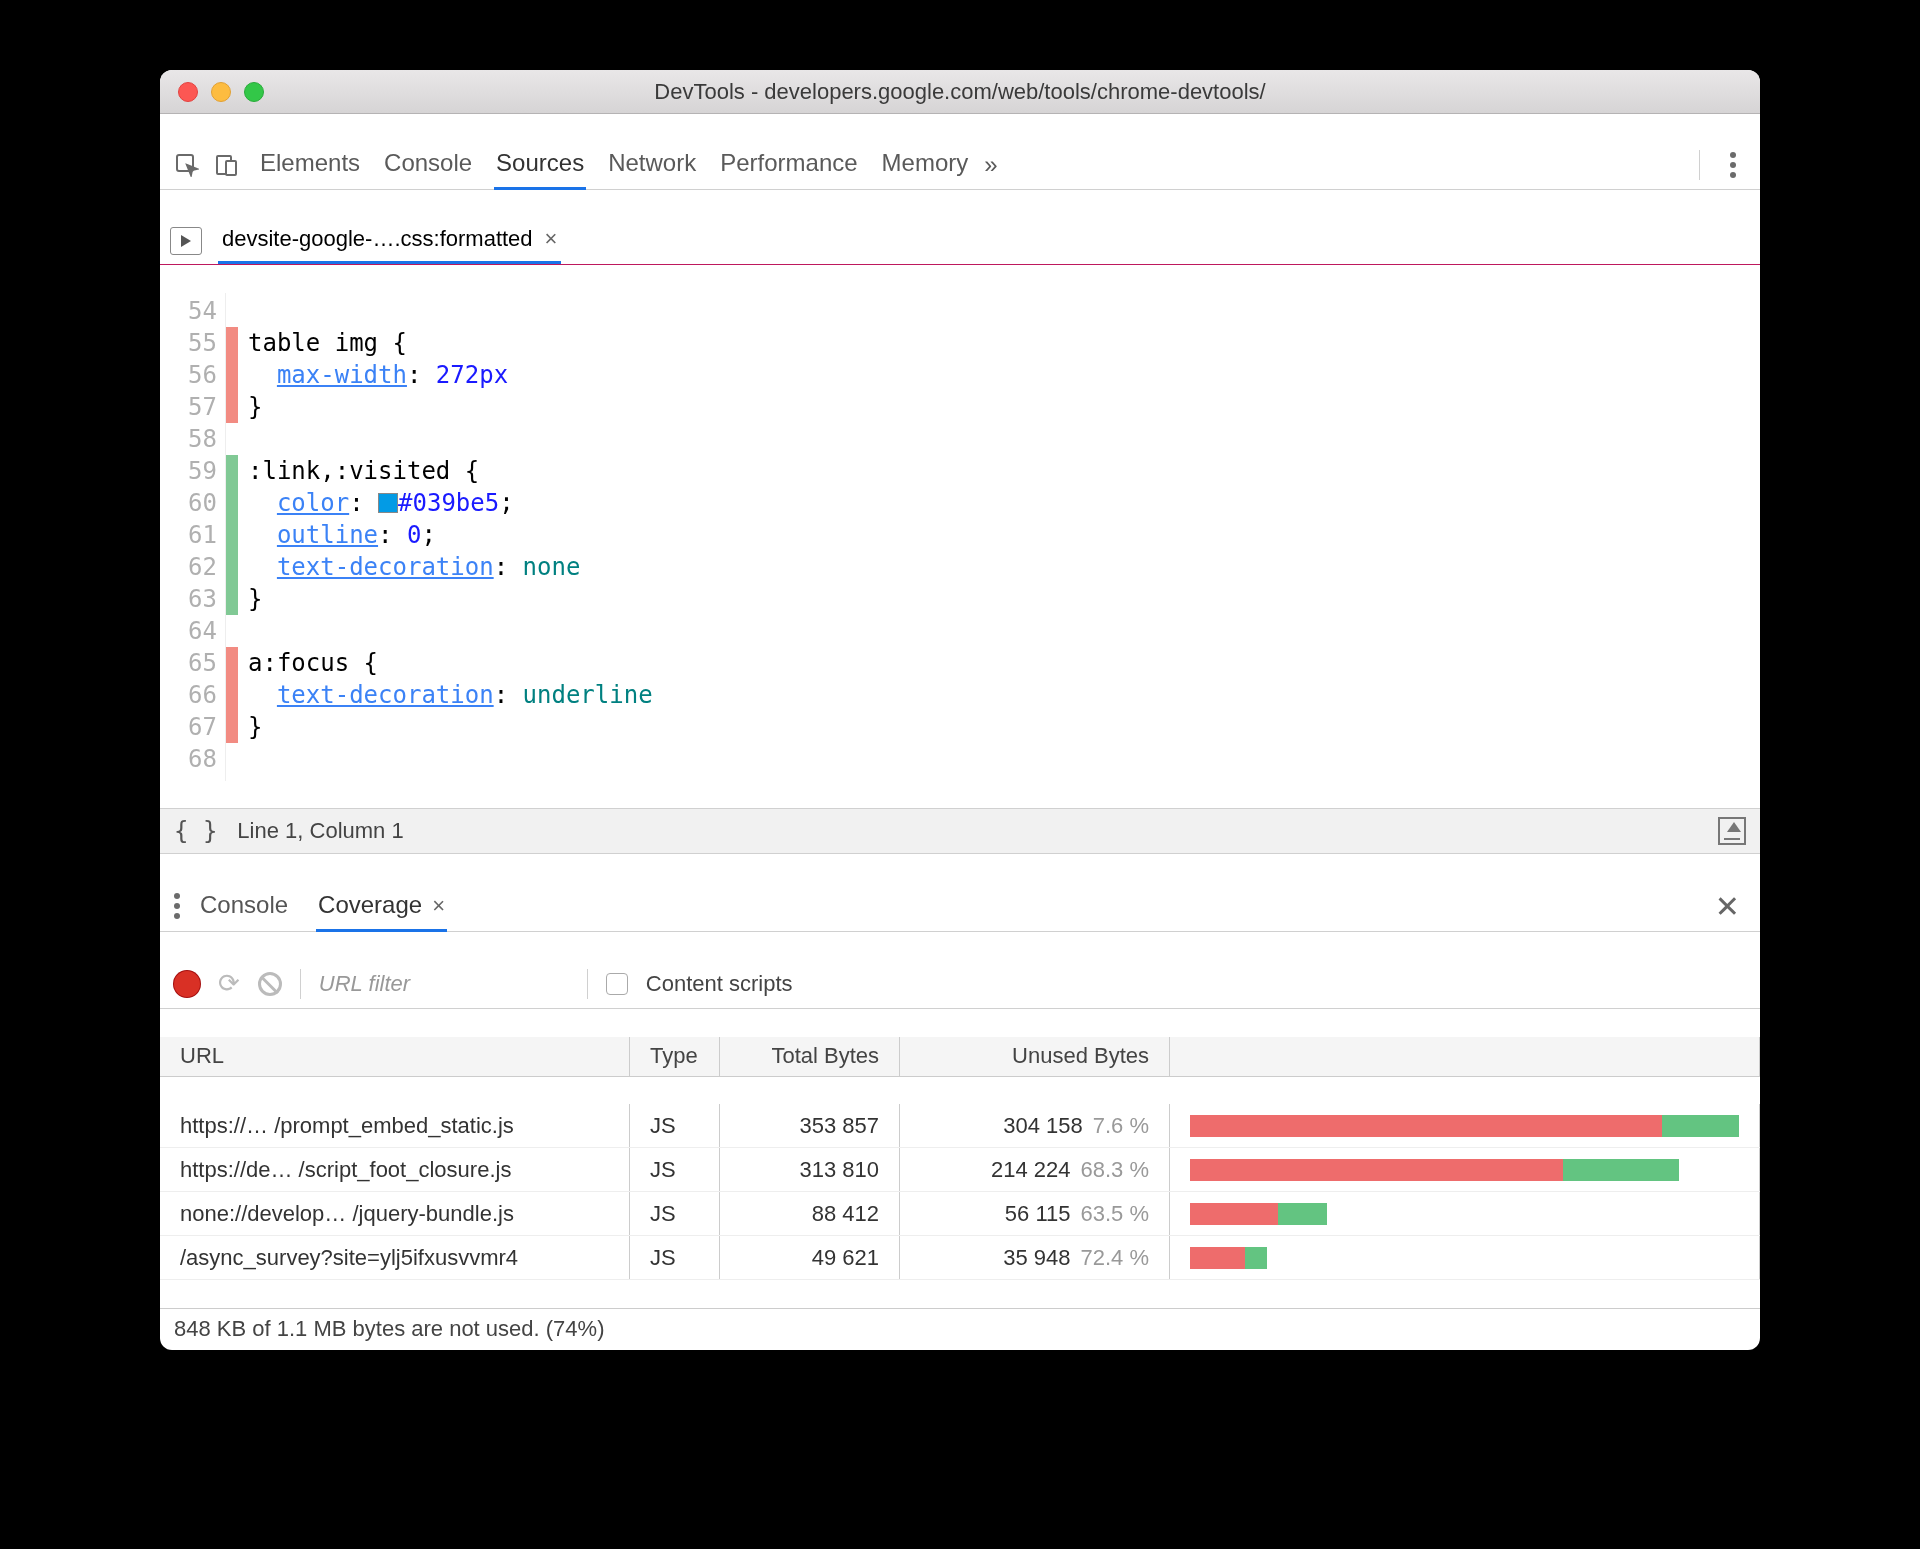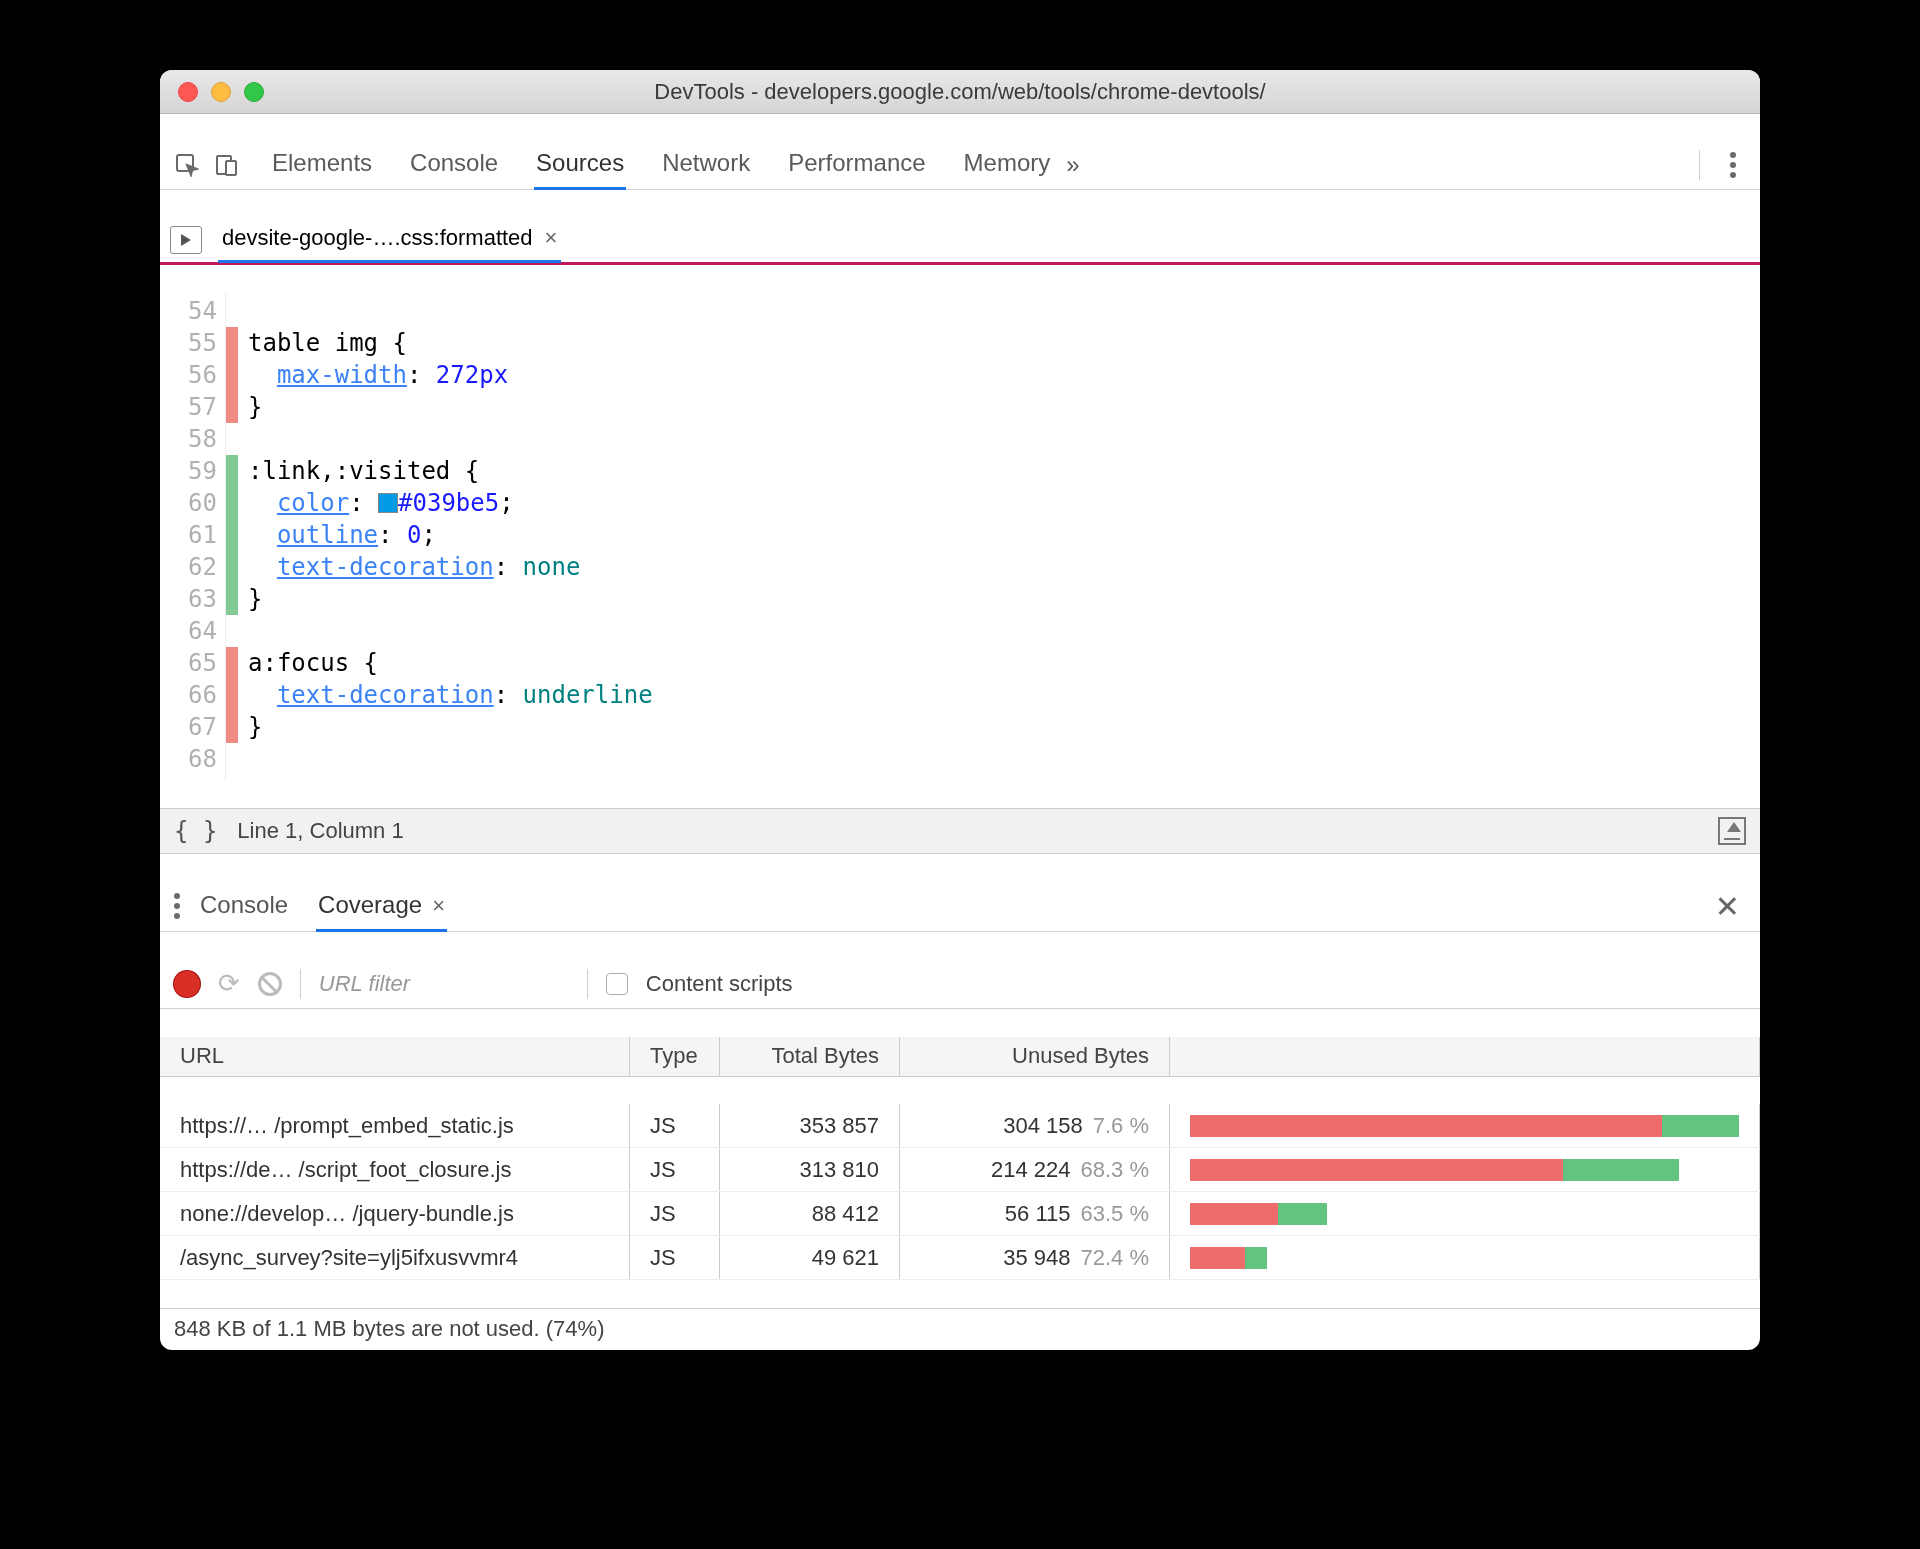--- a/index.html
+++ b/index.html
@@ -58,32 +58,32 @@
     display: flex;
     align-items: center;
     padding: 0 10px;
   }
   .tabbar .iconbtn {
     width: 34px; height: 34px;
     display: flex; align-items: center; justify-content: center;
     color: #6a6a6a;
     margin-right: 6px;
   }
-  .tabs { display: flex; gap: 34px; margin-left: 20px; font-size: 24px; color:#5a5a5a;}
+  .tabs { display: flex; gap: 20px; margin-left: 8px; font-size: 24px; color:#5a5a5a;}
   .tab { padding: 8px 2px 10px; cursor: pointer; }
   .tab.active { color:#333; border-bottom: 3px solid #1a73e8; }
   .tabbar .spacer { flex:1; }
   .chevmore { font-size: 24px; color:#5a5a5a; padding: 0 14px;}
   .vmenu { width: 6px; display:flex; flex-direction:column; gap:4px; margin: 0 14px 0 24px;}
   .vmenu span{ width:6px;height:6px;border-radius:50%;background:#6b6b6b;}
   .divider-v { width:1px; height:30px; background:#d0d0d0; margin:0 6px;}
   
   .filetabbar {
     height: 48px;
-    border-bottom: 3px solid #be185d;
+    border-bottom: 1px solid #be185d;
     display: flex;
     align-items: center;
     padding-left: 10px;
     font-size: 22px;
   }
   .filetabbar .togglebtn{
     width:32px;height:28px;border:1px solid #888;border-radius:3px;
     display:flex;align-items:center;justify-content:center;margin-right:16px;color:#555;
   }
   .filetab {

